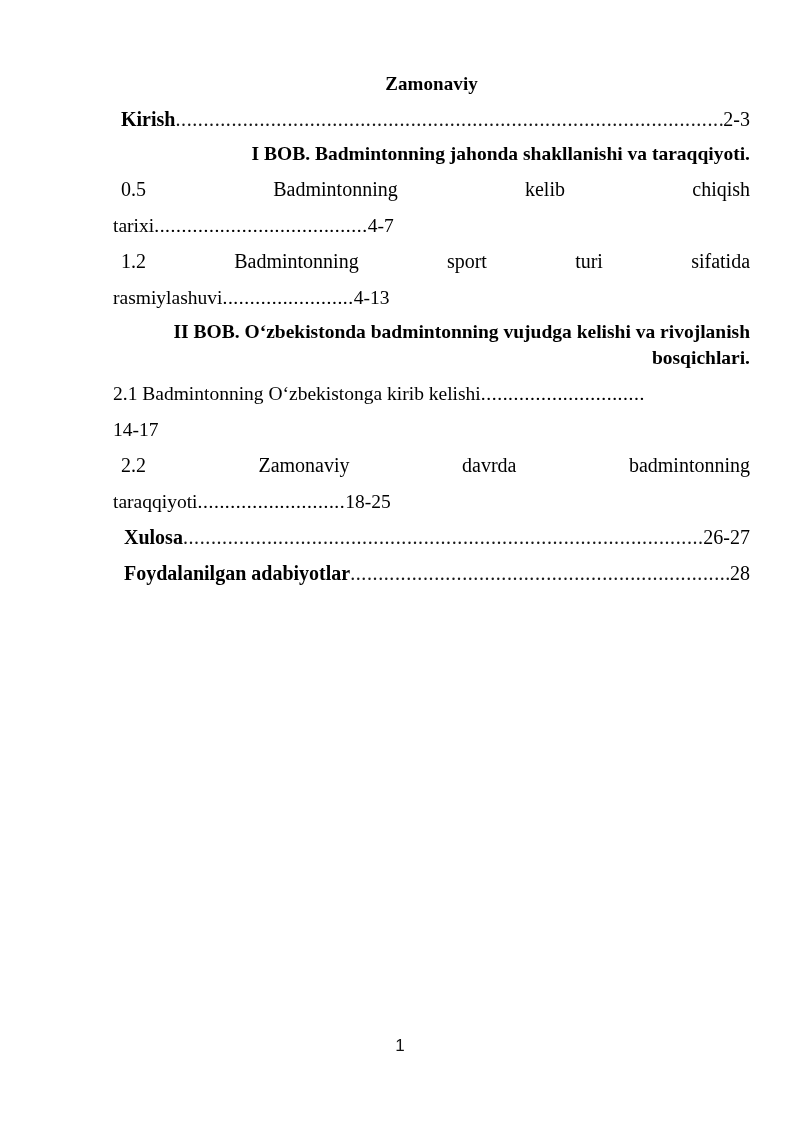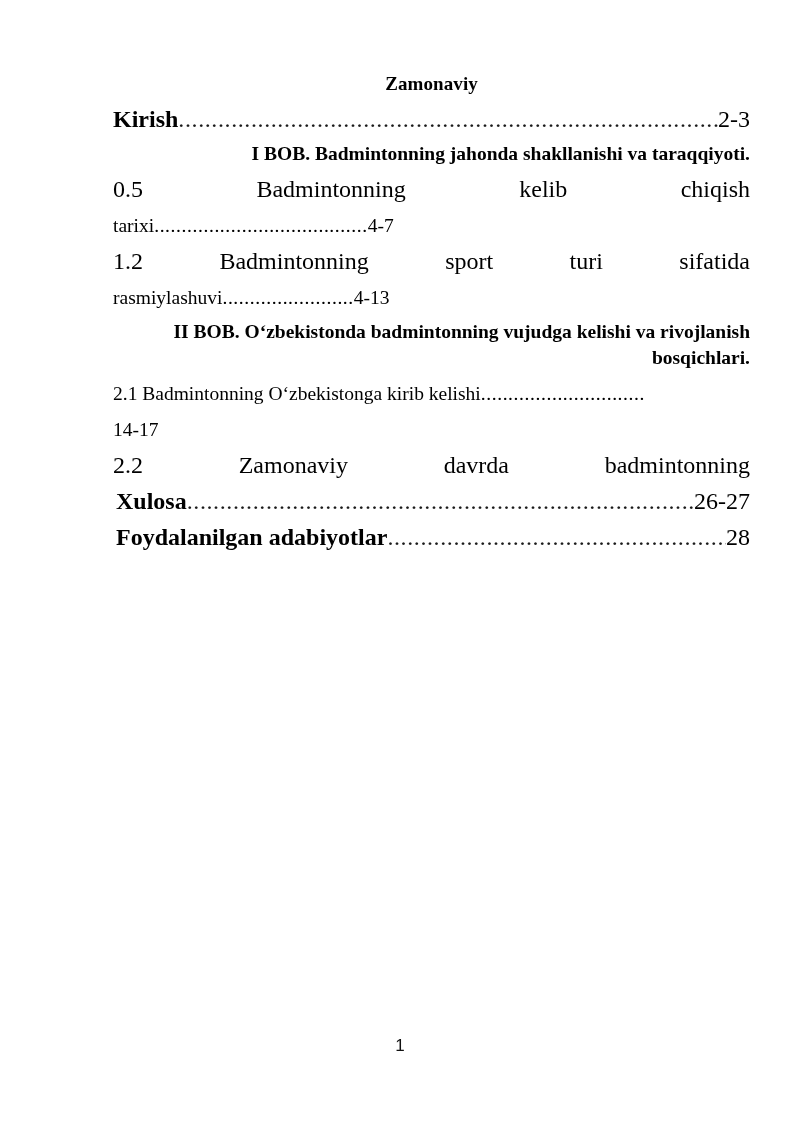--- a/index.html
+++ b/index.html
@@ -33,23 +33,23 @@
     text-align: center;
     font-weight: bold;
     font-size: 19px;
     line-height: 28px;
     margin: 0 0 7px 0;
     letter-spacing: 0.1px;
   }
 
   
   .entry {
-    font-size: 24px;
+    font-size: 20px;
     line-height: 29px;
-    margin: 0 0 7px 0;
+    margin: 0 0 7px 8px;
     text-align: left;
     word-spacing: normal;
   }
 
   
   .entry.justified {
     text-align: justify;
     text-align-last: justify;
   }
 
@@ -173,20 +173,23 @@
       </div>
     </div>
 
     <div>
       <div class="entry justified">
         <span>2.2</span>
         <span>Zamonaviy</span>
         <span>davrda</span>
         <span>badmintonning</span>
       </div>
+      <div class="cont">
+        <span>taraqqiyoti</span><span class="inline-leader">...........................</span><span>18-25</span>
+      </div>
     </div>
 
     <div class="entry bold indent">
       <div class="leader-row">
         <span class="label">Xulosa</span>
         <span class="leader">................................................................................................................................................................</span>
         <span class="pagenum">26-27</span>
       </div>
     </div>
 

